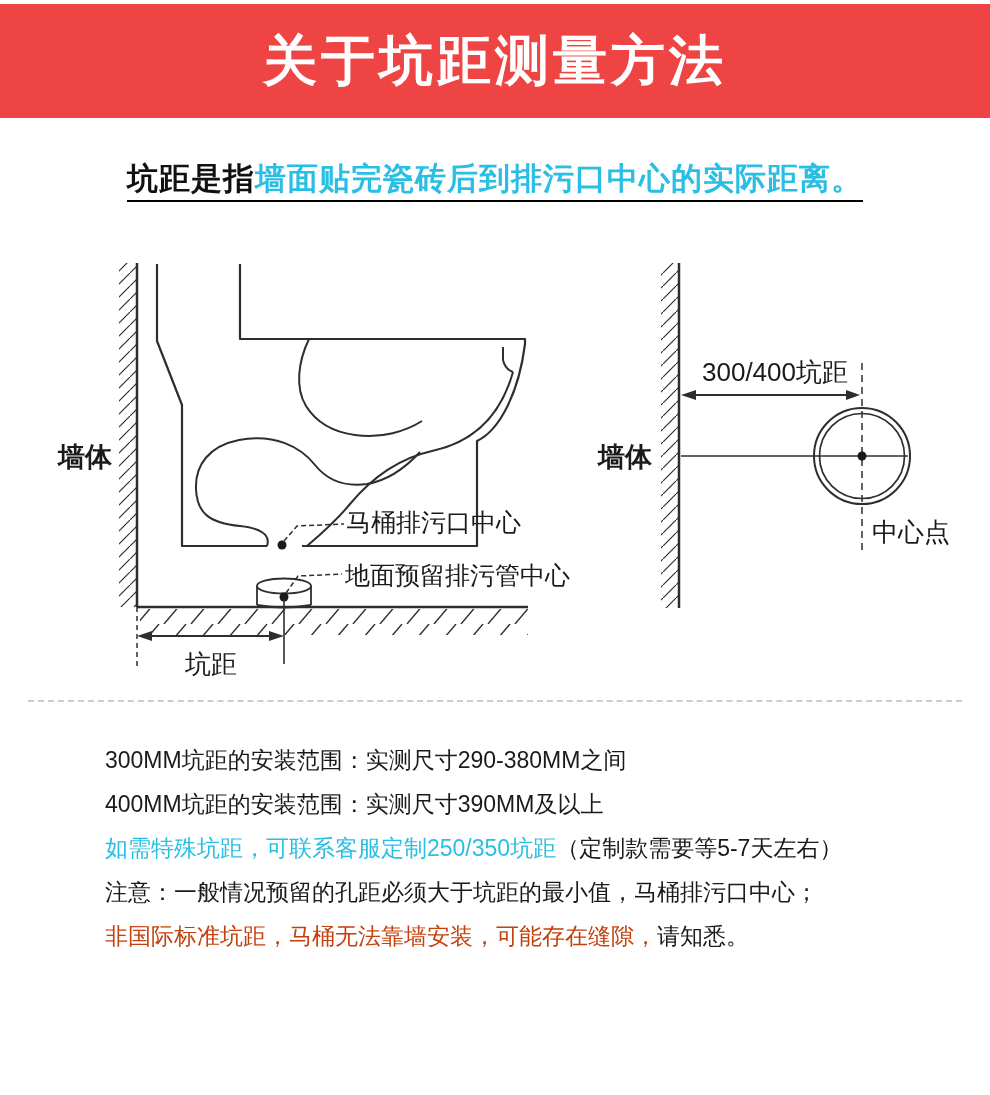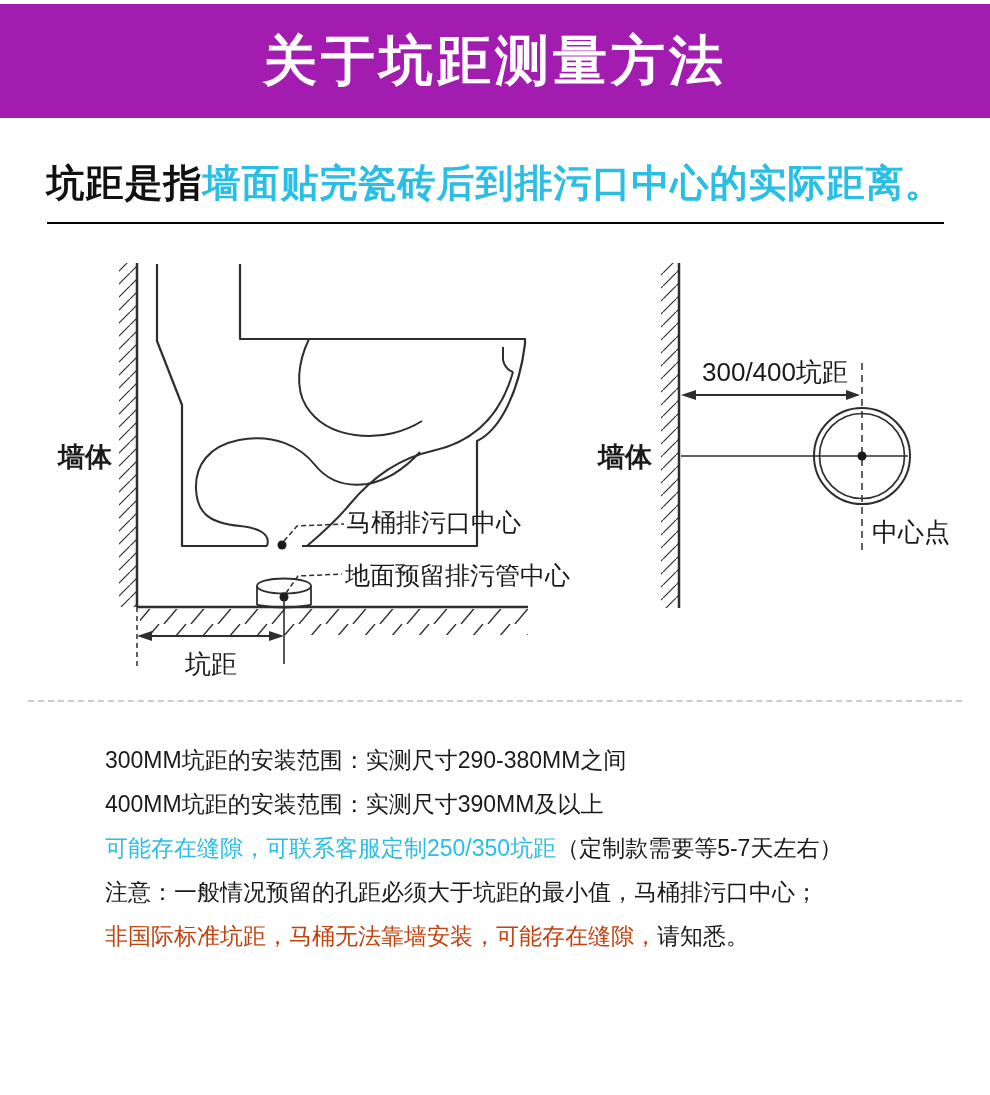--- a/index.html
+++ b/index.html
@@ -4,42 +4,42 @@
 <style>
   html,body{margin:0;padding:0;background:#ffffff;}
   body{font-family:"Liberation Sans","DejaVu Sans",sans-serif;}
   #page{position:relative;width:990px;height:1095px;background:#ffffff;overflow:hidden;}
 
   .banner{position:absolute;left:0;top:4px;width:990px;height:114px;
     background:#0cb9d8;display:flex;align-items:center;justify-content:center;}
   .banner-title{color:#ffffff;font-size:54px;font-weight:800;letter-spacing:4px;}
 
   .subtitle-wrap{position:absolute;left:0;top:158px;width:990px;text-align:center;}
-  .subtitle{display:inline-block;font-size:38px;font-weight:700;color:#111111;
-    padding-bottom:13px;border-bottom:2px solid #000000;letter-spacing:1px;}
+  .subtitle{display:inline-block;font-size:31px;font-weight:700;color:#111111;
+    border-bottom:2px solid #000000;letter-spacing:1px;}
   .subtitle .accent{color:#29bee3;}
 
   .diagram-svg{position:absolute;left:0;top:240px;width:990px;height:450px;}
 
   .divider{position:absolute;left:28px;top:700px;width:934px;height:0;
     border-top:2px dashed #cccccc;}
 
   .notes{position:absolute;left:105px;top:738px;width:840px;font-size:23px;
     line-height:44px;color:#1a1a1a;white-space:nowrap;}
   .notes .accent{color:#29bee3;}
 
   svg text{font-family:"Liberation Sans","DejaVu Sans",sans-serif;fill:#1a1a1a;}
   .stroke{stroke:#2e2e2e;fill:none;}
 </style>
 </head>
 <body>
 
 <div id="page">
 
-  <div class="banner" style="background: #a21caf;">
+  <div class="banner" style="background: #ef4444;">
     <span class="banner-title">关于坑距测量方法</span>
   </div>
 
   <div class="subtitle-wrap">
     <span class="subtitle"><span>坑距是指</span><span class="accent" style="color: rgb(41, 190, 227);">墙面贴完瓷砖后到排污口中心的实际距离。</span></span>
   </div>
 
   <svg class="diagram-svg" viewBox="0 240 990 450">
     <defs>
       <pattern id="hatchW" width="13" height="13" patternUnits="userSpaceOnUse">
@@ -116,18 +116,18 @@
 
       <text x="872" y="541" font-size="26">中心点</text>
     </g>
   </svg>
 
   <div class="divider"></div>
 
   <div class="notes">
     <div><span>300MM坑距的安装范围：实测尺寸290-380MM之间</span></div>
     <div><span>400MM坑距的安装范围：实测尺寸390MM及以上</span></div>
-    <div><span class="accent" style="color: rgb(41, 190, 227);">可能存在缝隙，可联系客服定制250/350坑距</span><span>（定制款需要等5-7天左右）</span></div>
+    <div><span class="accent" style="color: rgb(41, 190, 227);">如需特殊坑距，可联系客服定制250/350坑距</span><span>（定制款需要等5-7天左右）</span></div>
     <div><span>注意：一般情况预留的孔距必须大于坑距的最小值，马桶排污口中心；</span></div>
     <div><span class="accent" style="color: #c2410c;">非国际标准坑距，马桶无法靠墙安装，可能存在缝隙，</span><span>请知悉。</span></div>
   </div>
 
 </div>
 
 </body></html>

